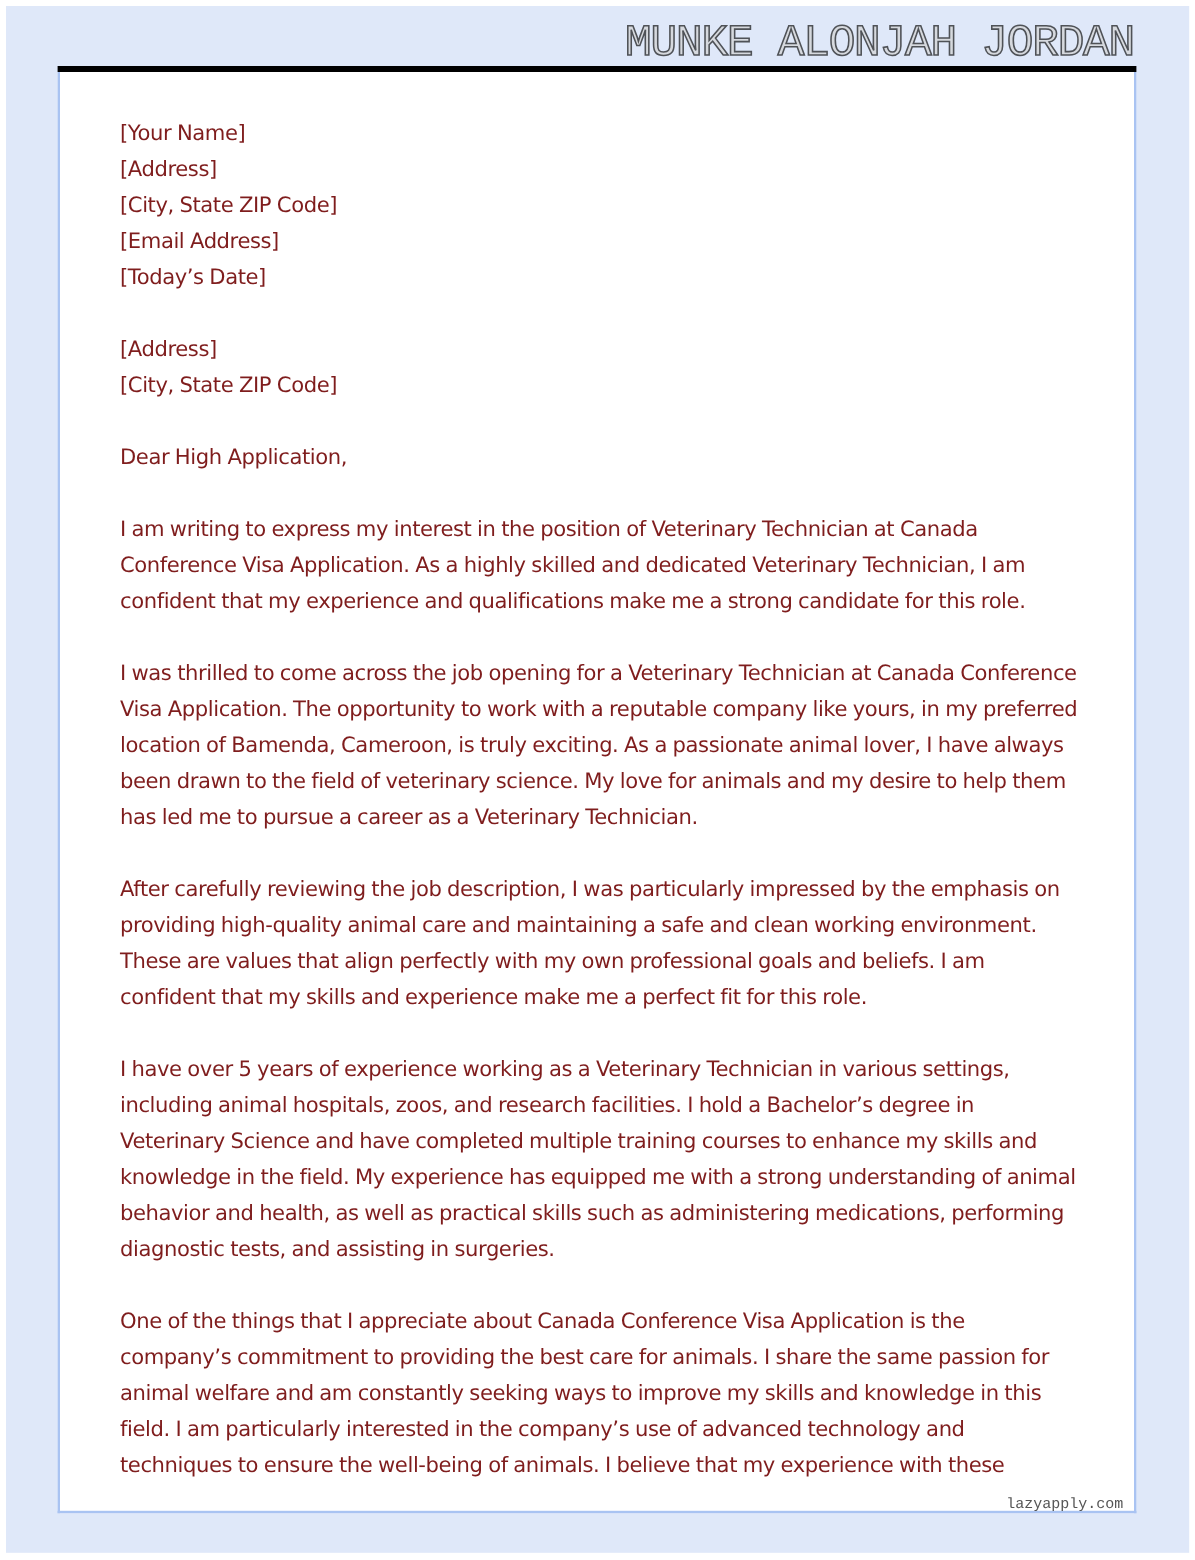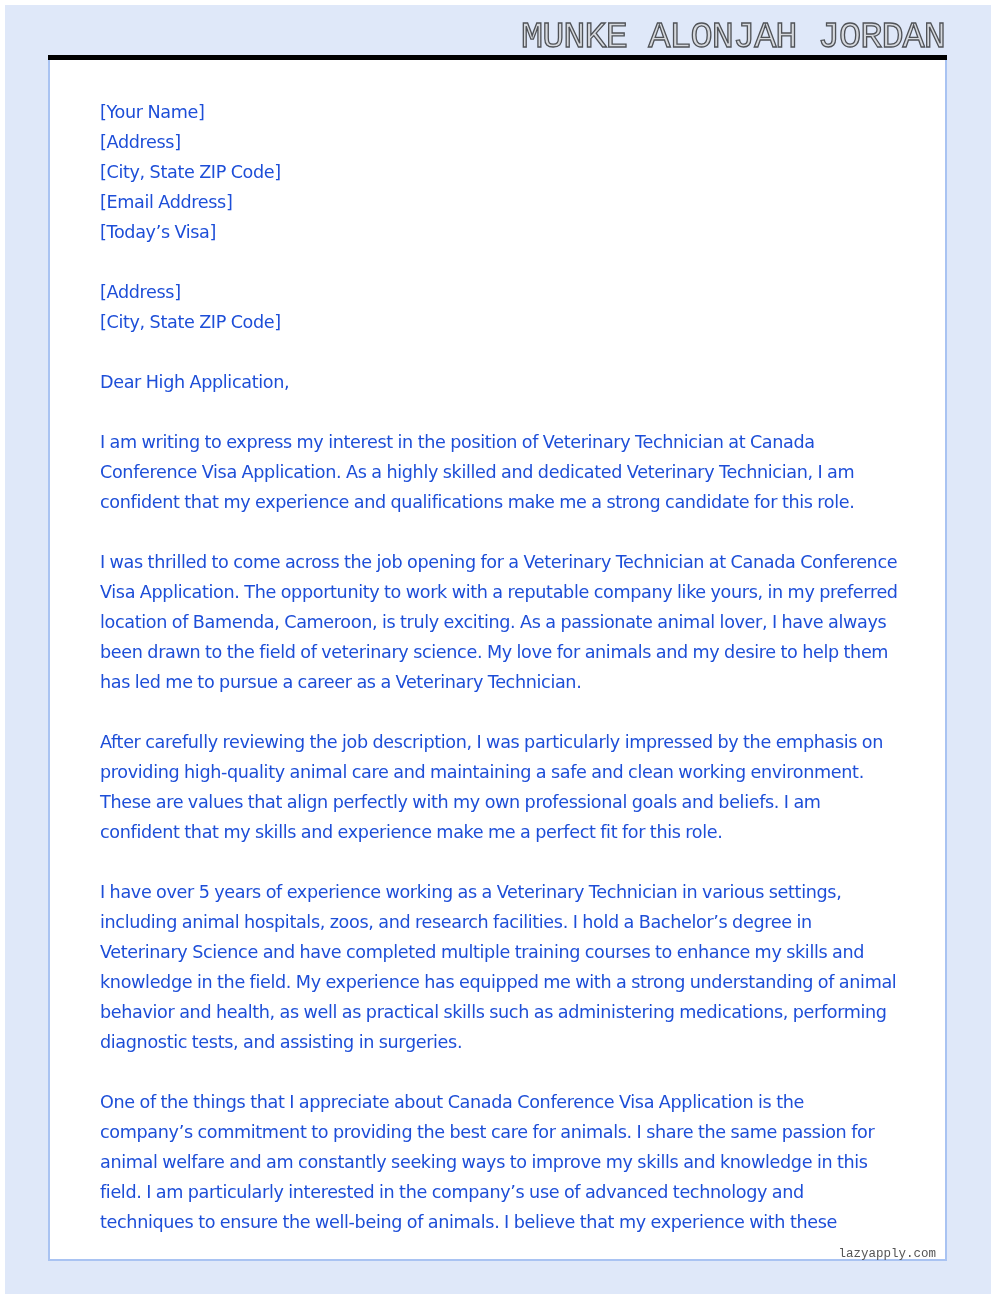--- a/index.html
+++ b/index.html
@@ -57,21 +57,21 @@
       border-bottom: 2px solid #a9c3f2;
     }
     .letter {
       position: absolute;
       left: 95px;
       top: 92px;
       width: 800px;
       font-family: "DejaVu Sans", sans-serif;
       font-size: 17.6px;
       line-height: 30px;
-      color: #1d4ed8;
+      color: #7f1d1d;
       letter-spacing: -0.35px;
       word-spacing: -0.5px;
     }
     .letter p {
       margin: 0 0 30px 0;
     }
     .letter .block-line {
       display: block;
     }
     .watermark {
@@ -92,21 +92,21 @@
   <h1 class="name-title">MUNKE ALONJAH JORDAN</h1>
   <div class="rule"></div>
   <div class="paper"></div>
 
   <div class="letter">
     <p>
       <span class="block-line">[Your Name]</span>
       <span class="block-line">[Address]</span>
       <span class="block-line">[City, State ZIP Code]</span>
       <span class="block-line">[Email Address]</span>
-      <span class="block-line">[Today’s Visa]</span>
+      <span class="block-line">[Today’s Date]</span>
     </p>
     <p>
       <span class="block-line">[Address]</span>
       <span class="block-line">[City, State ZIP Code]</span>
     </p>
     <p>Dear High Application,</p>
     <p>I am writing to express my interest in the position of Veterinary Technician at Canada Conference Visa Application. As a highly skilled and dedicated Veterinary Technician, I am confident that my experience and qualifications make me a strong candidate for this role.</p>
     <p>I was thrilled to come across the job opening for a Veterinary Technician at Canada Conference Visa Application. The opportunity to work with a reputable company like yours, in my preferred location of Bamenda, Cameroon, is truly exciting. As a passionate animal lover, I have always been drawn to the field of veterinary science. My love for animals and my desire to help them has led me to pursue a career as a Veterinary Technician.</p>
     <p>After carefully reviewing the job description, I was particularly impressed by the emphasis on providing high-quality animal care and maintaining a safe and clean working environment. These are values that align perfectly with my own professional goals and beliefs. I am confident that my skills and experience make me a perfect fit for this role.</p>
     <p>I have over 5 years of experience working as a Veterinary Technician in various settings, including animal hospitals, zoos, and research facilities. I hold a Bachelor’s degree in Veterinary Science and have completed multiple training courses to enhance my skills and knowledge in the field. My experience has equipped me with a strong understanding of animal behavior and health, as well as practical skills such as administering medications, performing diagnostic tests, and assisting in surgeries.</p>

